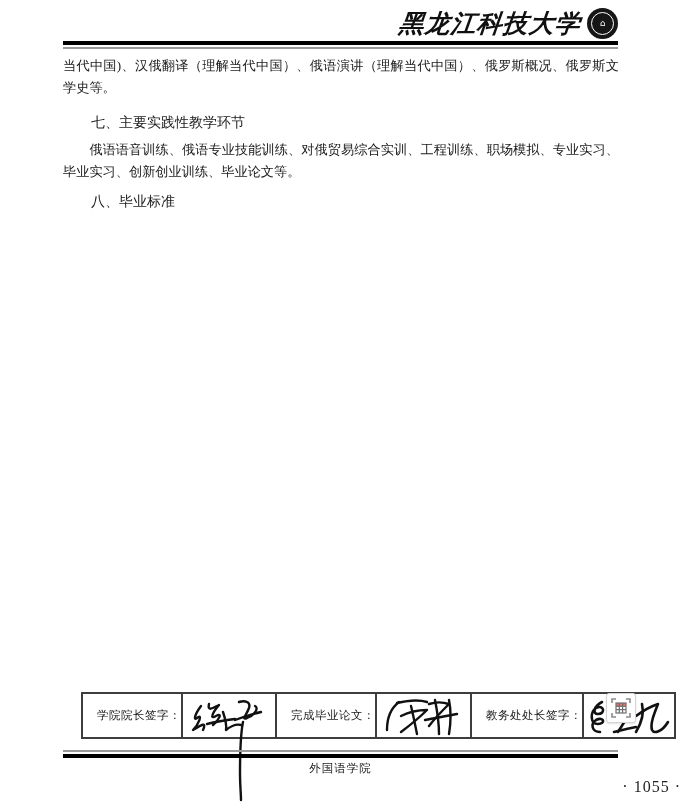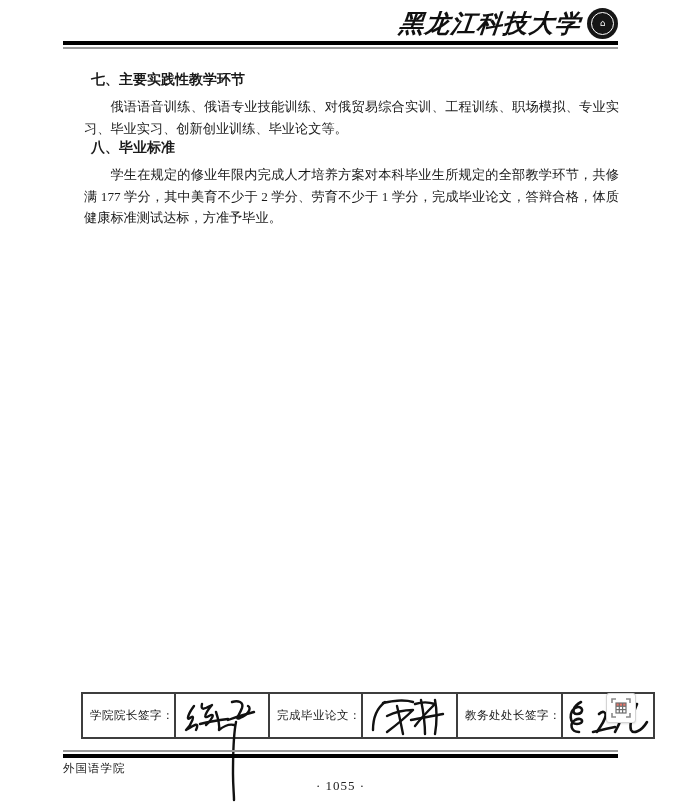--- a/index.html
+++ b/index.html
@@ -35,83 +35,83 @@
   .hdr-rule-thin  { top:47px; }
 
   
   .content {
     position:absolute; left:63px; top:55px; width:556px;
     font-size:13.2px; line-height:21.5px; text-align:justify;
   }
   .cont-line { text-indent:0; }
   .sec-heading {
     font-family:"Liberation Sans","DejaVu Sans",sans-serif;
-    font-weight:bold; font-size:14px; padding-left:28px; line-height:16px;
+    font-weight:normal; font-size:14px; padding-left:28px; line-height:16px;
   }
   .heading-7 { margin-top:16px; }
-  .para { text-indent:2em; margin-top:9px;margin-left:21px; }
-  .heading-8 { }
+  .para { text-indent:2em; margin-top:9px; }
+  .heading-8 { margin-top:11px; }
 
   
   .sig-table-wrap { position:absolute; left:81px; top:692px; }
   table.sig { border-collapse:collapse; table-layout:fixed; }
   table.sig td {
     border:2px solid #3d3d3d; height:45px; vertical-align:middle;
     overflow:visible; position:relative;
   }
   td.lbl {
-    font-size:11.5px; letter-spacing:0.5px; padding-left:7px;
+    font-size:11.5px; letter-spacing:0.5px; padding-left:14px;
     font-family:"Liberation Serif","DejaVu Serif",serif; white-space:nowrap;
   }
   td.sigcell { text-align:center; }
   .sig-svg { position:absolute; left:0; top:0; overflow:visible; }
 
   
   .tbl-icon-btn {
     position:absolute; left:606px; top:693px; width:30px; height:30px;
     background:#ffffff; border:1px solid #d4d4d4; border-radius:3px;
     box-shadow:0 1px 2px rgba(0,0,0,.12);
     display:flex; align-items:center; justify-content:center; cursor:pointer;
   }
 
   
   .ftr-rule-thin  { top:750px; }
   .ftr-rule-thick { top:754px; }
   .ftr-dept {
-    position:absolute; top:761px; left:63px; width:555px; text-align:left;
+    position:absolute; top:761px; left:63px; width:555px; text-align:center;
     font-size:11.5px; letter-spacing:1px; color:#222;
   }
   .ftr-pageno {
-    position:absolute; top:778px; left:0; width:681px; text-align:center;
-    font-size:13px; color:#222; letter-spacing:1px;
+    position:absolute; top:778px; left:0; width:681px; text-align:right;
+    font-size:16px; color:#222; letter-spacing:1px;
   }
 </style>
 </head>
 <body>
 
 <div class="page">
 
   <div class="hdr-logo">
     <span class="hdr-calligraphy">黑龙江科技大学</span>
     <span class="hdr-seal">
       <span class="hdr-seal-inner">
         <span class="hdr-seal-glyph">⌂</span>
       </span>
     </span>
   </div>
   <div class="rule-thick hdr-rule-thick"></div>
   <div class="rule-thin hdr-rule-thin"></div>
 
   <div class="content">
+    <div class="cont-line">当代中国)、汉俄翻译（理解当代中国）、俄语演讲（理解当代中国）、俄罗斯概况、俄罗斯文学史等。</div>
 
     <div class="sec-heading heading-7">七、主要实践性教学环节</div>
     <div class="para">俄语语音训练、俄语专业技能训练、对俄贸易综合实训、工程训练、职场模拟、专业实习、毕业实习、创新创业训练、毕业论文等。</div>
 
     <div class="sec-heading heading-8">八、毕业标准</div>
-    <div class="para">学生在规定的修业年限内完成人才培养方案对本科毕业生所规定的全部教学环节，共修满 177 学分，其中美育不少于 2 学分、劳育不少于 1 学分，完成毕业论文，答辩合格，体质健康标准测试达标，方准予毕业。</div>
   </div>
 
   <div class="sig-table-wrap">
     <table class="sig">
       <colgroup>
         <col style="width:76px">
           <col style="width:94px">
         <col style="width:79px">
           <col style="width:95px">
         <col style="width:74px">

